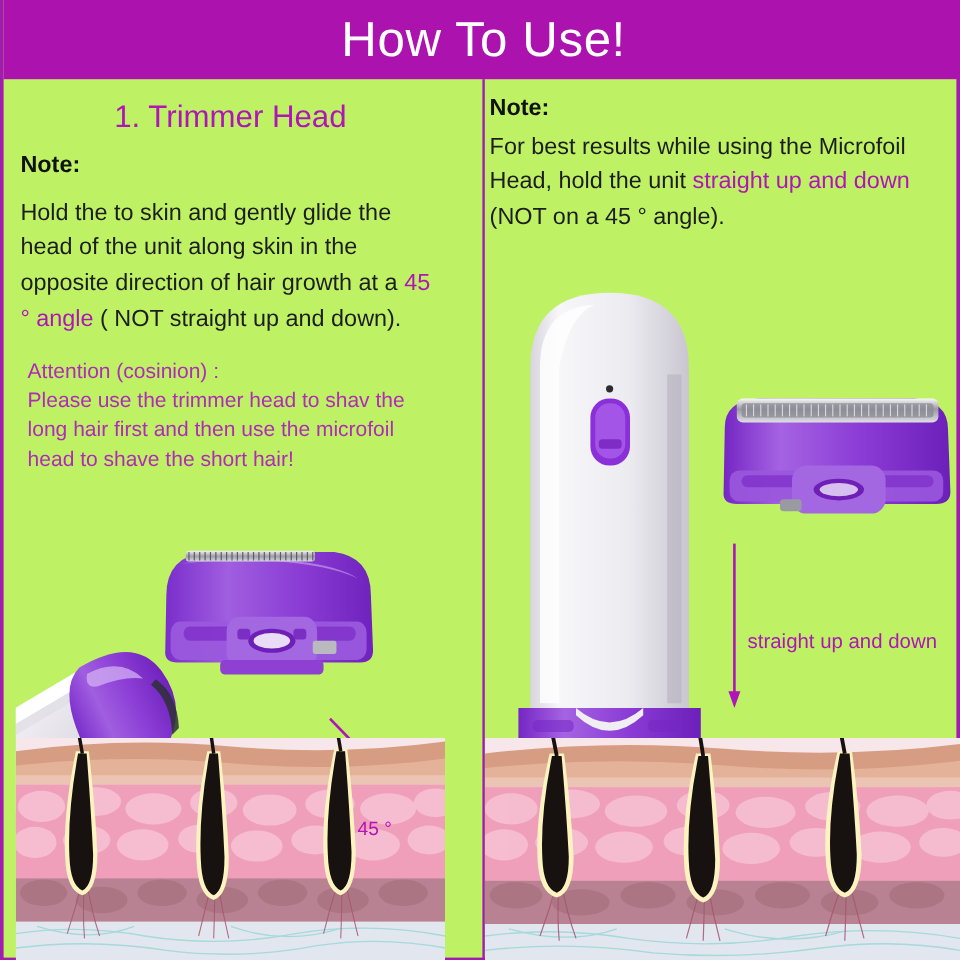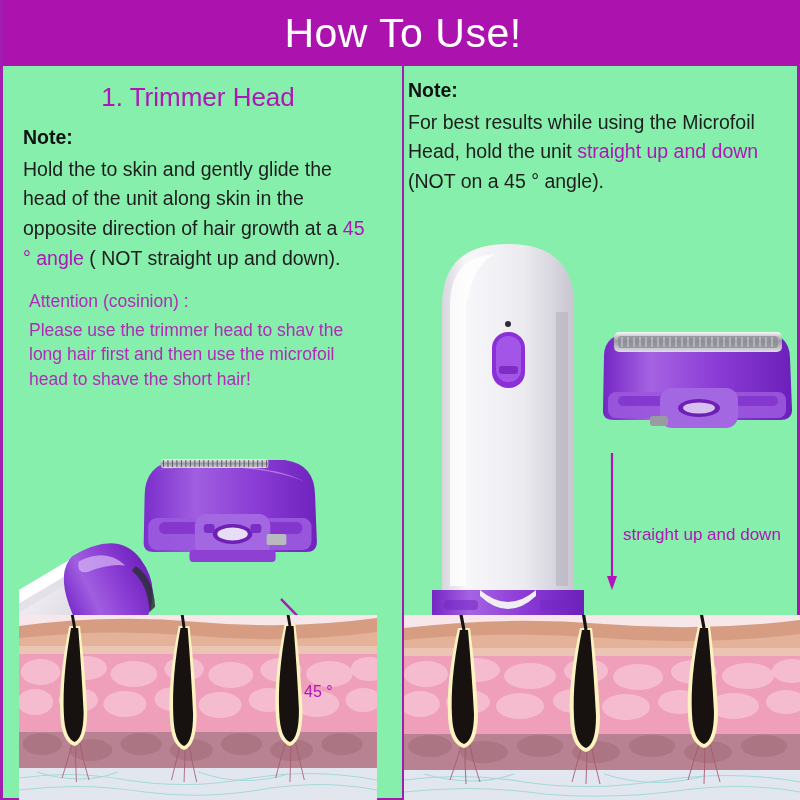--- a/index.html
+++ b/index.html
@@ -1,25 +1,25 @@
 <!DOCTYPE html>
 <html><head>
 <meta charset="utf-8">
 <style>
   html,body{margin:0;padding:0;background:#fff;}
   body{width:800px;height:800px;overflow:hidden;font-family:"Liberation Sans",sans-serif;}
-  .page{position:relative;width:800px;height:800px;background:#86efac;box-sizing:border-box;
+  .page{position:relative;width:800px;height:800px;background:#bef264;box-sizing:border-box;
         border-left:3px solid #a21caf;border-right:3px solid #a21caf;border-bottom:2px solid #a21caf;}
   .header{position:absolute;left:0;top:0;width:800px;height:66px;background:#ab12ae;
           display:flex;align-items:center;justify-content:center;}
   .header-title{color:#ffffff;font-size:41px;font-weight:400;letter-spacing:.5px;
                 font-family:"Liberation Sans",sans-serif;line-height:1;}
   .divider-v{position:absolute;left:399px;top:66px;width:2px;height:734px;background:#a21caf;}
   .col{position:absolute;top:66px;height:734px;overflow:hidden;}
-  .col-left{left:16px;width:358px;}
+  .col-left{left:10px;width:358px;}
   .col-right{left:401px;width:396px;}
   .col-title{text-align:center;color:#b015b8;font-size:26px;margin-top:16px;font-weight:400;}
   .body-text{padding:0 4px;color:#1d1d1d;font-size:19.5px;line-height:1.52;}
   .note-label{font-weight:bold;font-size:19.5px;color:#111;margin-top:6px;}
   .accent{color:#b015b8;}
   .attention{padding:0 10px;color:#b02bb8;font-size:17.5px;line-height:1.38;margin-top:16px;}
   .art{position:absolute;left:0;top:0;width:100%;height:100%;pointer-events:none;}
   .angle-label{position:absolute;color:#b015b8;font-size:16px;}
   .vert-label{position:absolute;color:#b015b8;font-size:17px;white-space:nowrap;}
 </style>
@@ -33,28 +33,28 @@
   </div>
 
   <div class="divider-v"></div>
 
   <div class="col col-left">
 
     <div class="col-title">1. Trimmer Head</div>
 
     <div class="body-text" style="margin-top:10px;">
       <div class="note-label">Note:</div>
-      <div style="margin-top:2px;">
+      <div style="margin-top:10px;">
         <span>Hold the to skin and gently glide the head of the unit along skin in the opposite direction of hair growth at a </span><span class="accent">45 ° angle</span><span> ( NOT straight up and down).</span>
       </div>
     </div>
 
     <div class="attention">
       <div>Attention (cosinion) :</div>
-      <div style="margin-top:5px;">Please use the trimmer head to shav the long hair first and then use the microfoil head to shave the short hair!</div>
+      <div style="margin-top:0;">Please use the trimmer head to shav the long hair first and then use the microfoil head to shave the short hair!</div>
     </div>
 
     <svg class="art" viewBox="0 0 399 734" preserveAspectRatio="none">
       <defs>
         <linearGradient id="lpurple" x1="0" y1="0" x2="0" y2="1">
           <stop offset="0%" stop-color="#c89ae8"></stop>
           <stop offset="35%" stop-color="#a35fdd"></stop>
           <stop offset="100%" stop-color="#8b35d6"></stop>
         </linearGradient>
         <linearGradient id="lpurple2" x1="0" y1="0" x2="1" y2="0">

